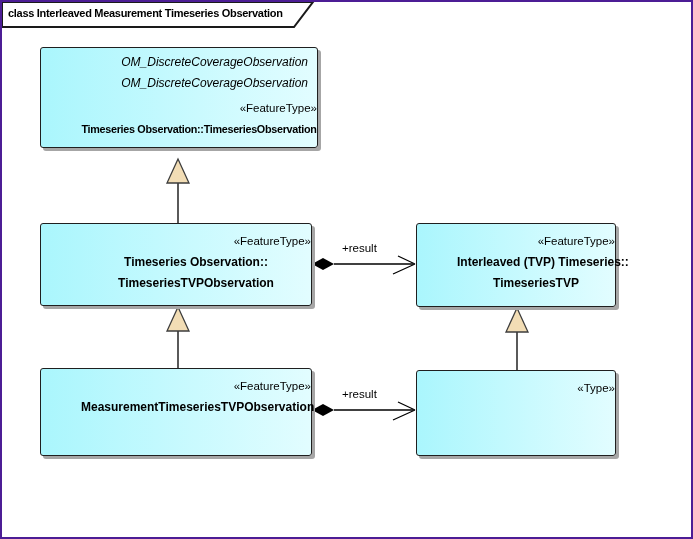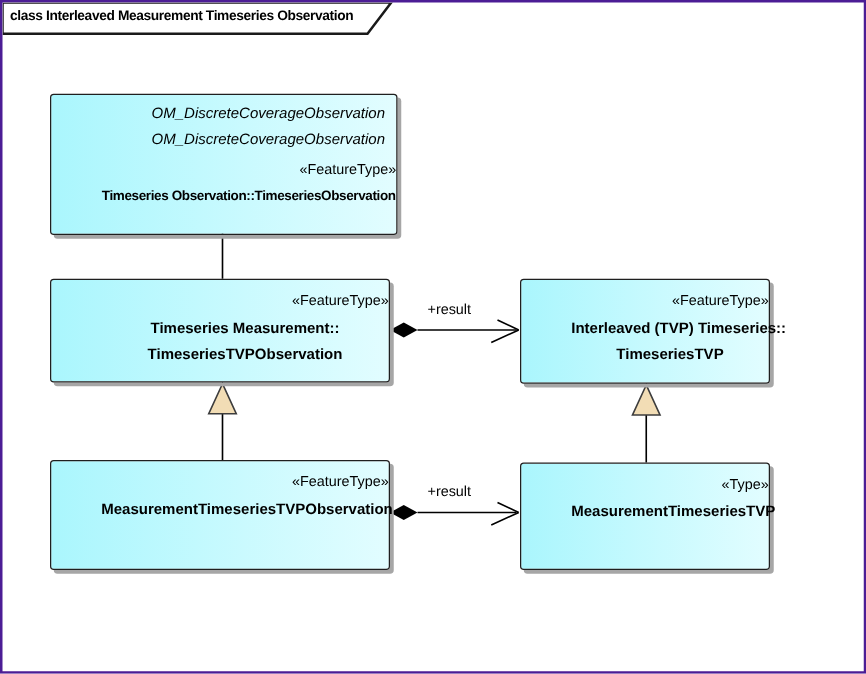--- a/index.html
+++ b/index.html
@@ -110,45 +110,44 @@
 
     <g>
       <polygon points="310,408 321,402 332,408 321,414" fill="#000000"></polygon>
       <line x1="332" y1="408" x2="411" y2="408" stroke="#000000" stroke-width="1.3"></line>
       <path d="M413,408 L396,400 M413,408 L391,418" fill="none" stroke="#000000" stroke-width="1.3"></path>
     </g>
   </svg>
 
   <div class="frame-tab-title">class Interleaved Measurement Timeseries Observation</div>
 
-  <div class="uml-box pt4" style="left:38px; top:73px; width:278px; height:113px;">
+  <div class="uml-box pt4" style="left:38px; top:45px; width:278px; height:101px;">
     <div class="parent-line">OM_DiscreteCoverageObservation</div>
     <div class="parent-line">OM_DiscreteCoverageObservation</div>
     <div class="cls-stereotype mt4">«FeatureType»</div>
     <div class="cls-name tight">Timeseries Observation::TimeseriesObservation</div>
   </div>
 
   <div class="uml-box pt7" style="left:38px; top:221px; width:272px; height:83px;">
     <div class="cls-stereotype">«FeatureType»</div>
-    <div class="cls-name">Timeseries Measurement::</div>
+    <div class="cls-name">Timeseries Observation::</div>
     <div class="cls-name">TimeseriesTVPObservation</div>
   </div>
 
   <div class="uml-box pt7" style="left:414px; top:221px; width:200px; height:84px;">
     <div class="cls-stereotype">«FeatureType»</div>
     <div class="cls-name">Interleaved (TVP) Timeseries::</div>
     <div class="cls-name">TimeseriesTVP</div>
   </div>
 
   <div class="uml-box pt7" style="left:38px; top:366px; width:272px; height:88px;">
     <div class="cls-stereotype">«FeatureType»</div>
     <div class="cls-name">MeasurementTimeseriesTVPObservation</div>
   </div>
 
   <div class="uml-box pt7" style="left:414px; top:368px; width:200px; height:86px;">
     <div class="cls-stereotype">«Type»</div>
-    <div class="cls-name">MeasurementTimeseriesTVP</div>
   </div>
 
   <div class="edge-label" style="left:340px; top:240px; width:72px;">+result</div>
   <div class="edge-label" style="left:340px; top:386px; width:72px;">+result</div>
 
 </div>
 
 </body></html>

